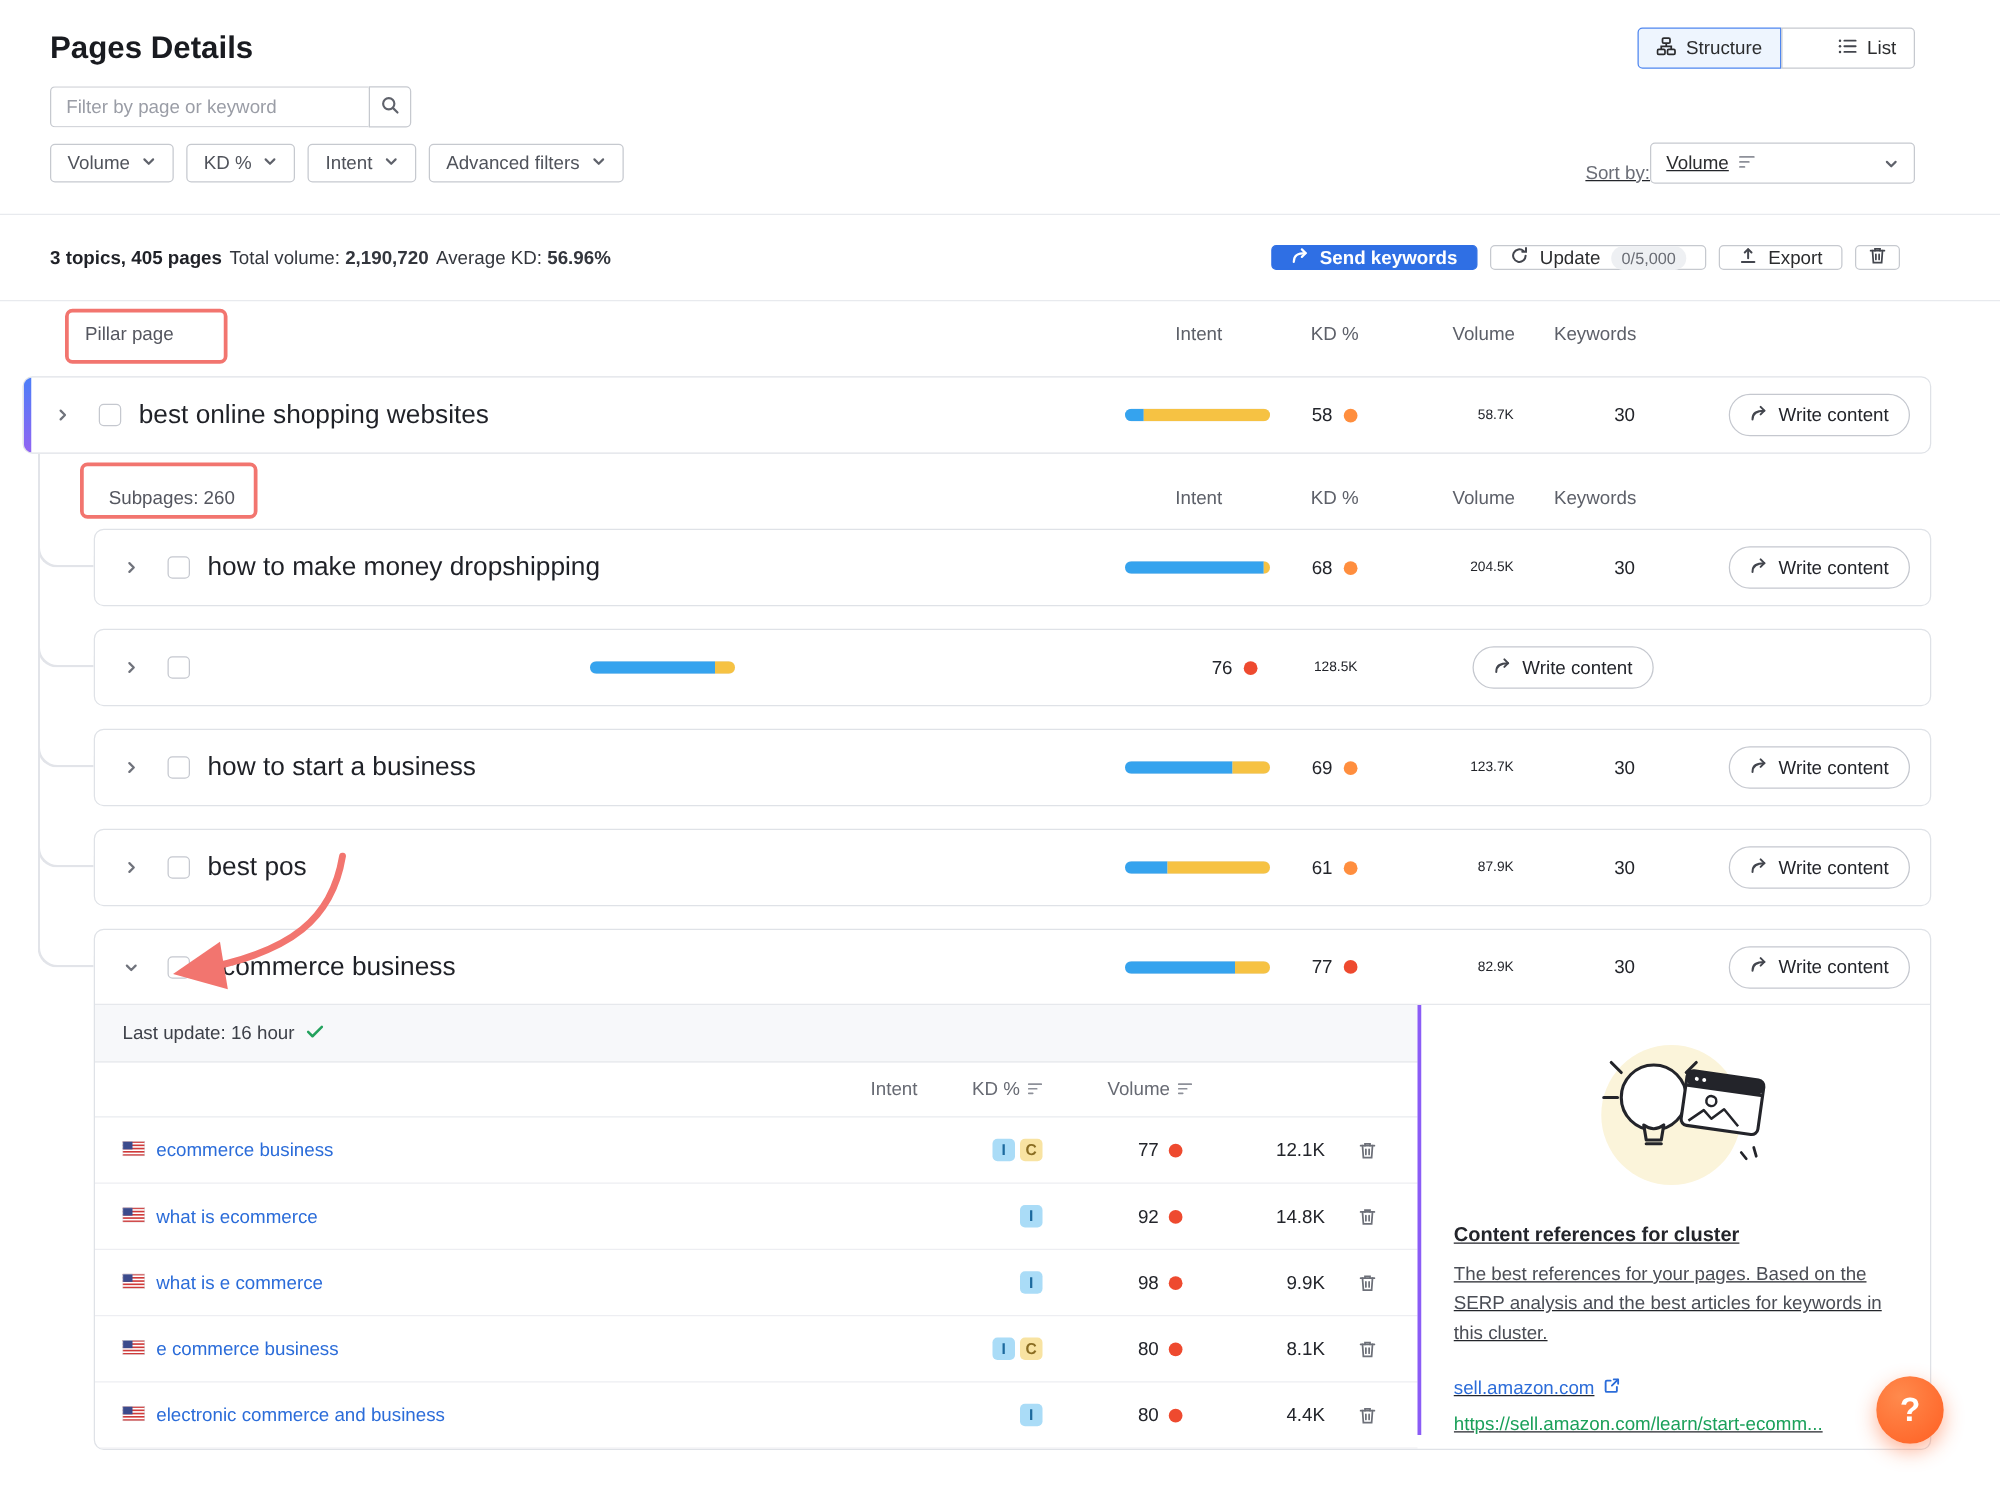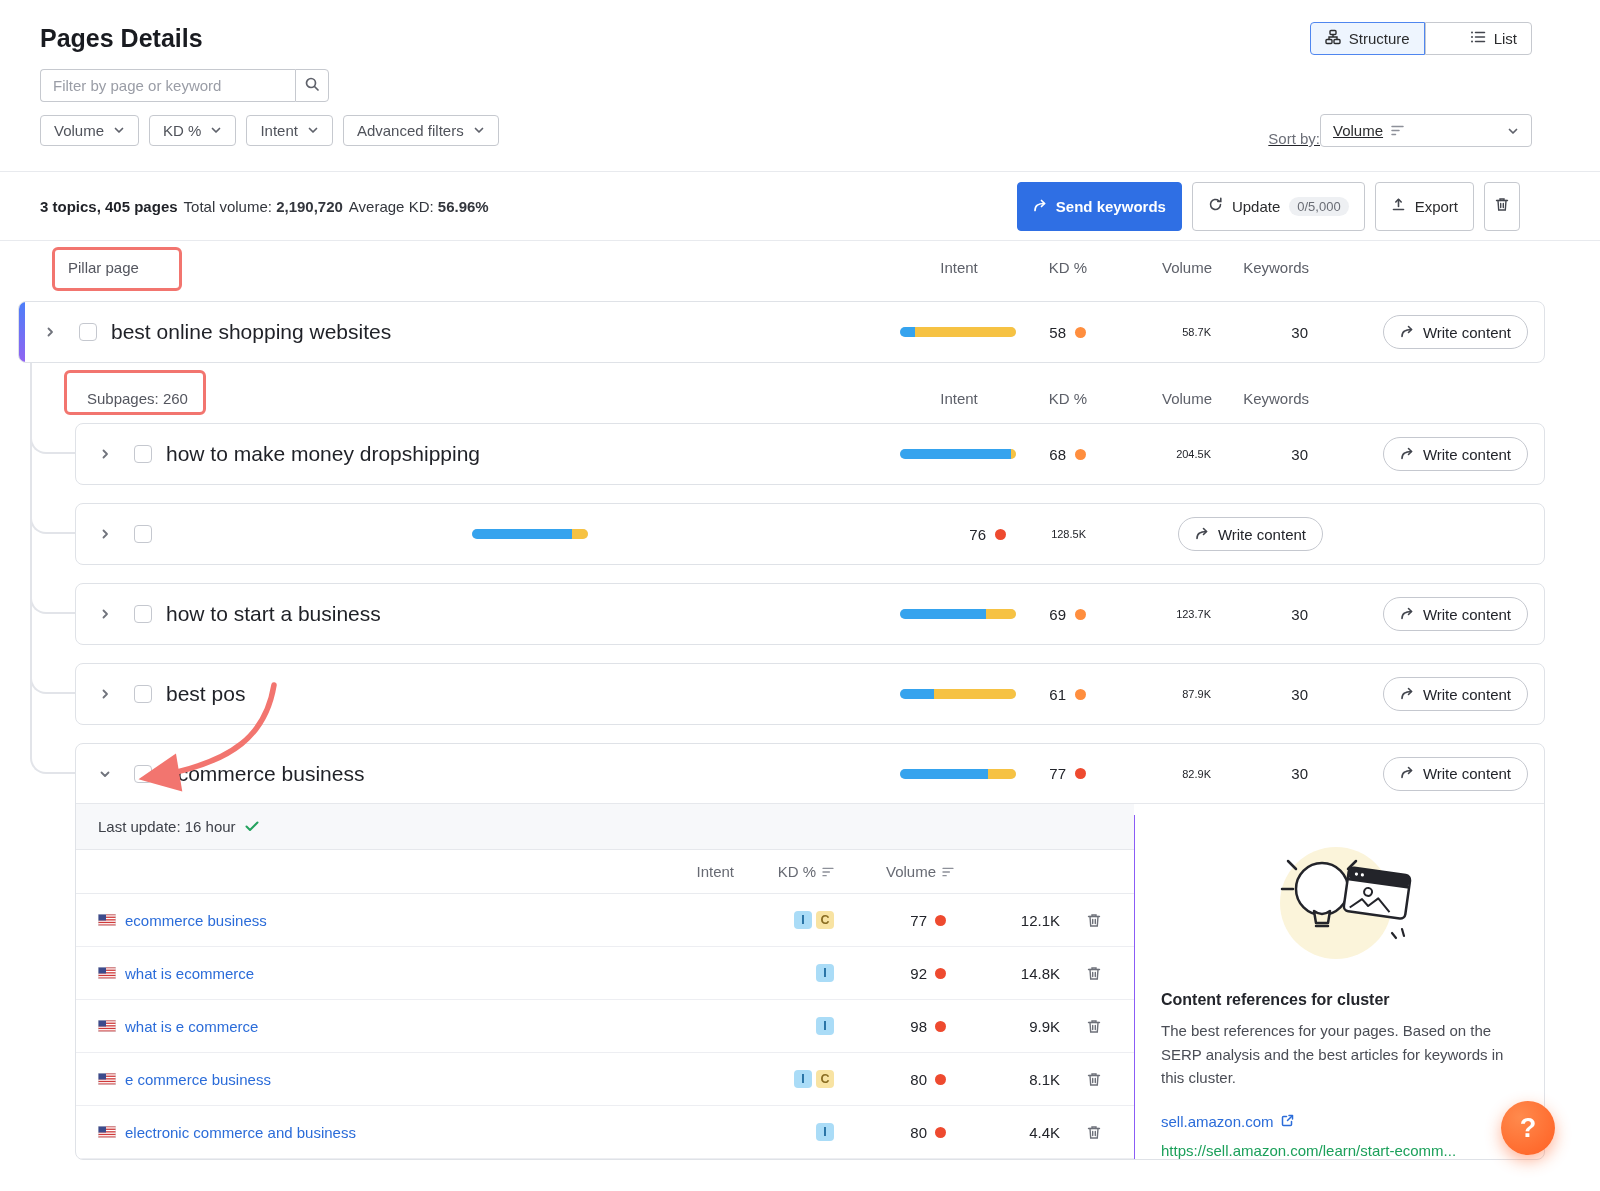--- a/index.html
+++ b/index.html
@@ -54,21 +54,21 @@
   
   .summary {
     display: flex; align-items: center; height: 69px; padding: 0 80px 0 40px;
     border-bottom: 1px solid #e8eaee; font-size: 15px;
   }
   .summary-left { display: flex; align-items: center; gap: 6px; }
   .sum-strong { font-weight: 700; color: #1f2127; }
   .sum-pair { color: #33363d; }
   .summary-right { margin-left: auto; display: flex; align-items: center; gap: 10px; }
   .btn {
-    display: inline-flex; align-items: center; gap: 9px; height: 49px; padding: 0 15px;
+    display: inline-flex; align-items: center; gap: 9px; height: 20px; padding: 0 15px;
     border-radius: 4px; border: 1px solid #c6c9cf; background: #fff; font-size: 15px; color: #2b2c2e;
     cursor: pointer; font-family: inherit;
   }
   .btn-primary { background: #2f6fe4; border-color: #2f6fe4; color: #fff; font-weight: 600; }
   .quota-badge {
     background: #eef0f3; color: #6a6d75; font-size: 13px; padding: 2px 8px; border-radius: 10px;
   }
   .icon-btn { width: 36px; padding: 0; justify-content: center; }
 
   
@@ -117,21 +117,21 @@
     cursor: pointer; font-family: inherit; white-space: nowrap;
   }
 
   .subpages { margin-left: 57px; margin-top: 10px; }
   .sub-header { height: 50px; padding-left: 12px; }
   .subpage-card { margin-bottom: 18px; padding: 0 16px 0 12px; }
   .expanded-card { margin-bottom: 0; padding: 0; overflow: hidden; }
   .expanded-card .row-grid { padding: 0 16px 0 12px; border-bottom: 1px solid #e6e8ec; }
 
   
-  .expansion { display: flex; align-items: flex-end; }
+  .expansion { display: flex; align-items: flex-start; }
   .exp-left { flex: 1; min-width: 0; }
   .last-update {
     height: 46px; display: flex; align-items: center; gap: 9px; padding: 0 22px;
     background: #f7f8fa; border-bottom: 1px solid #e6e8ec; font-size: 15px; color: #3e4149;
   }
   .kw-grid {
     display: grid; grid-template-columns: 1fr 100px 120px 110px 60px; align-items: center;
     padding: 0 10px 0 22px;
   }
   .kw-head { height: 44px; color: #676a73; font-size: 15px; border-bottom: 1px solid #e9ebef; }
@@ -143,21 +143,21 @@
     display: inline-flex; align-items: center; justify-content: center; width: 18px; height: 18px;
     border-radius: 4px; font-size: 12.5px; font-weight: 700;
   }
   .badge-i { background: #aadcf7; color: #1d6a9e; }
   .badge-c { background: #f8e3a2; color: #8a6d22; }
   .badge:empty { display: none; }
   .kw-kd { display: flex; justify-content: flex-end; align-items: center; gap: 8px; padding-right: 8px; }
   .kw-vol { text-align: right; padding-right: 4px; }
   .kw-trash { display: flex; justify-content: center; cursor: pointer; }
 
-  .exp-right { width: 410px; border-left: 1px solid #8b5cf6; padding: 14px 28px 0 26px; }
+  .exp-right { width: 410px; border-left: 3px solid #8b5cf6; padding: 14px 28px 0 26px; text-decoration: underline; }
   .illus-wrap { display: flex; justify-content: center; }
   .ref-title { margin-top: 14px; font-size: 16px; font-weight: 700; color: #23252b; }
   .ref-desc { margin-top: 10px; font-size: 15px; line-height: 1.55; color: #4a4d55; }
   .ref-link { margin-top: 24px; display: flex; align-items: center; gap: 7px; font-size: 15px; color: #2b6cd9; cursor: pointer; }
   .ref-url { margin-top: 12px; font-size: 15px; color: #1ba05a; white-space: nowrap; overflow: hidden; cursor: pointer; }
 
   
   .annot { position: absolute; border: 3px solid #f2756f; border-radius: 6px; pointer-events: none; z-index: 6; }
   #annot-pillar { left: 34px; top: 6px; width: 130px; height: 44px; }
   #annot-subpages { left: 46px; top: 129px; width: 142px; height: 45px; }

